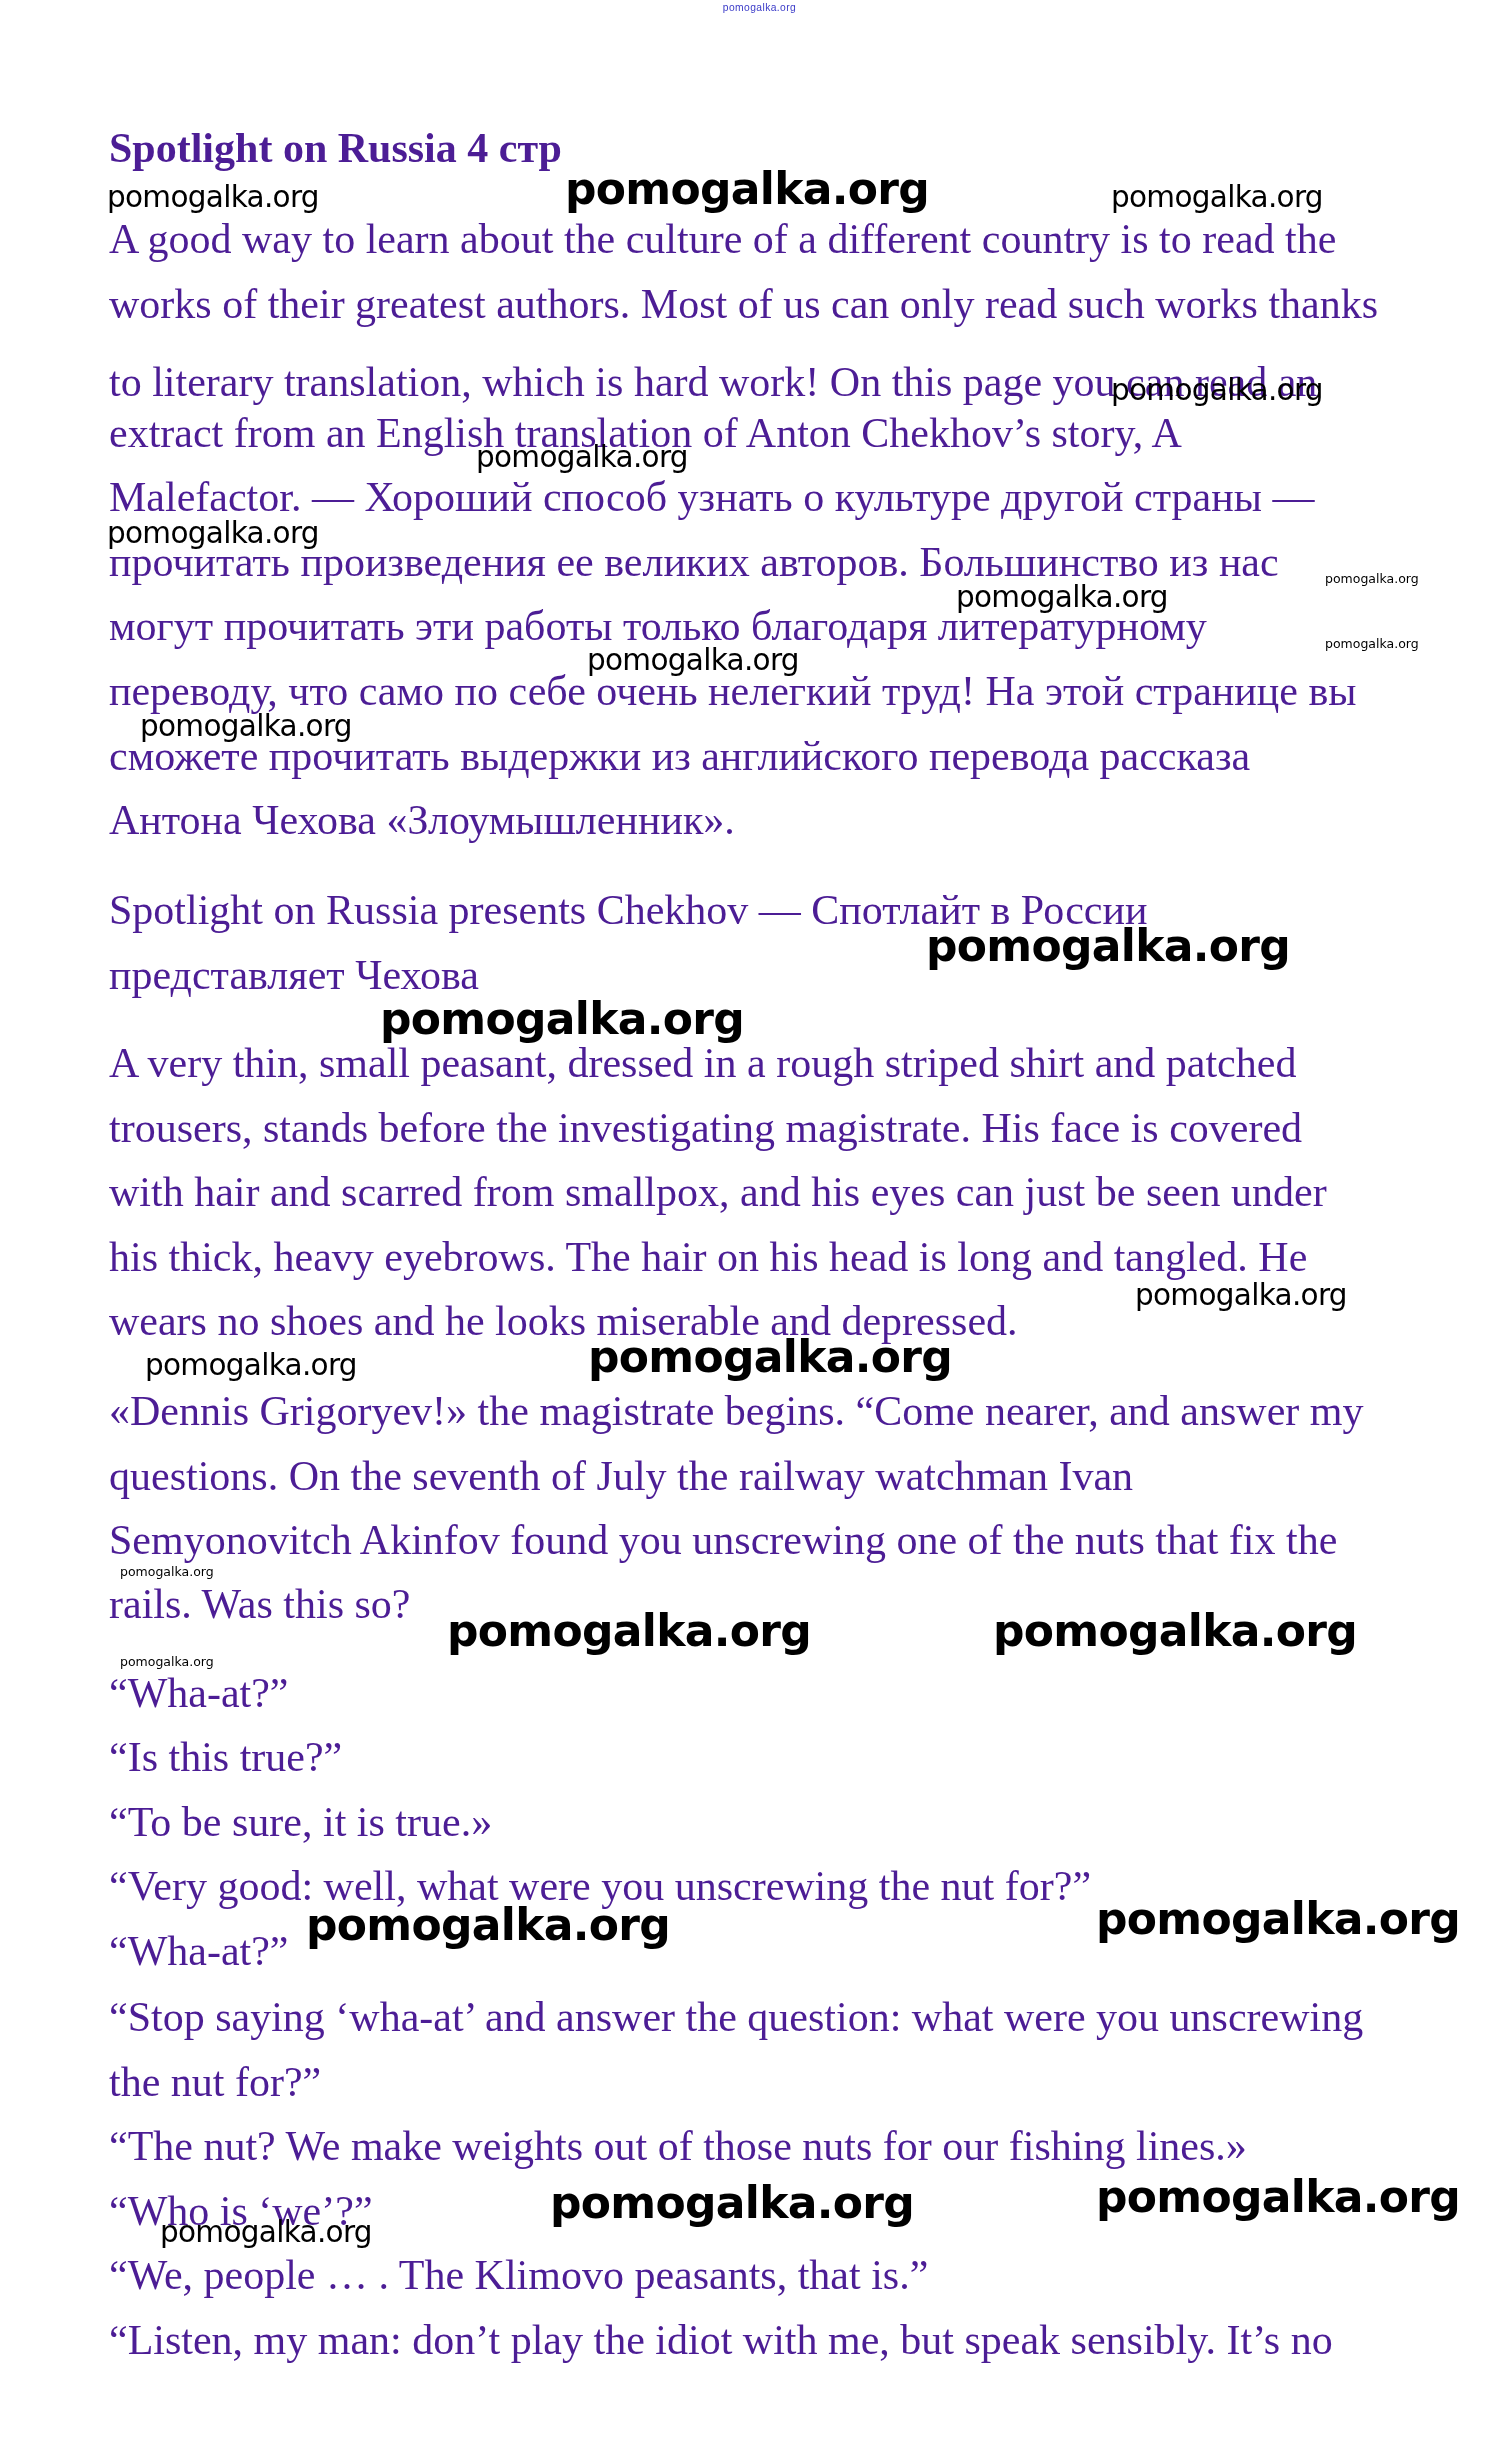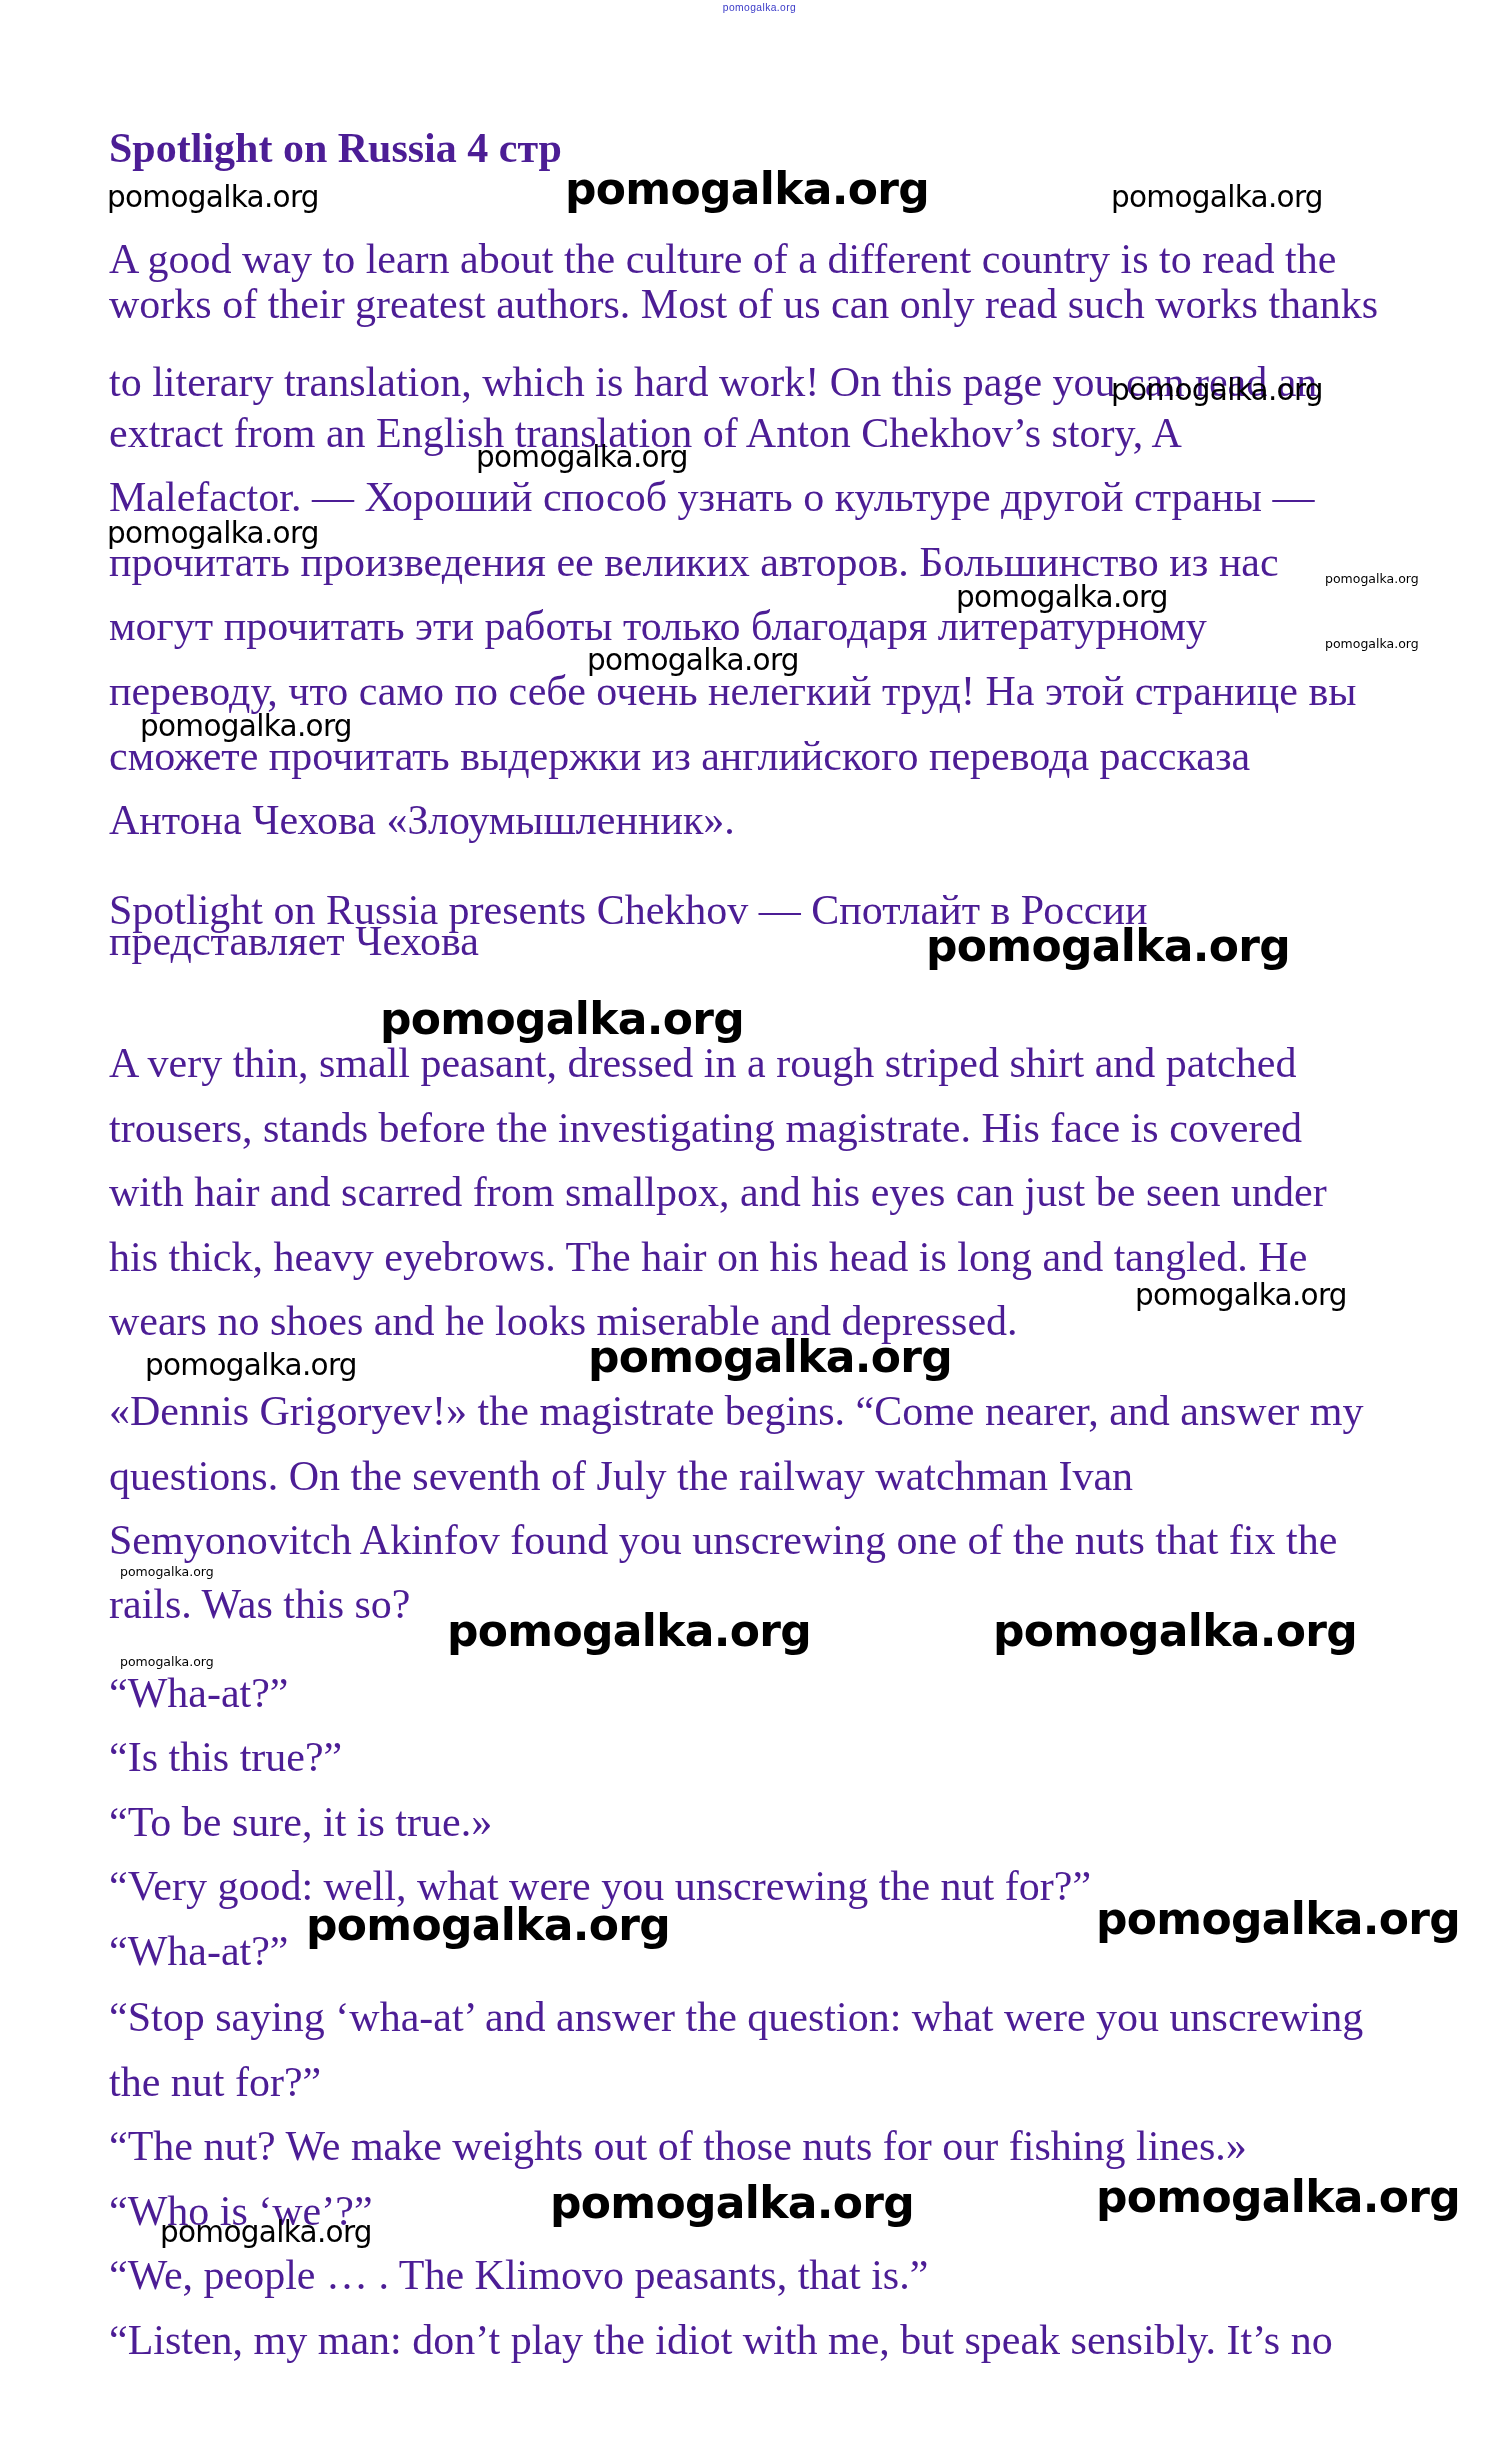--- a/index.html
+++ b/index.html
@@ -23,33 +23,33 @@
   .wm.md { font-size: 29.5px; letter-spacing: -0.7px; }
   .wm.sm { font-size: 12.5px; }
 </style>
 </head>
 <body>
 
 <a class="top-link" href="#">pomogalka.org</a>
 
 <div class="line title" style="top:127px;">Spotlight on Russia 4 стр</div>
 
-<div class="line" style="top:218px;margin-top:20px;">A good way to learn about the culture of a different country is to read the</div>
+<div class="line" style="top:218px;">A good way to learn about the culture of a different country is to read the</div>
 <div class="line" style="top:283px;">works of their greatest authors. Most of us can only read such works thanks</div>
 <div class="line" style="top:361px;">to literary translation, which is hard work! On this page you can read an</div>
 <div class="line" style="top:412px;">extract from an English translation of Anton Chekhov’s story, A</div>
 <div class="line" style="top:476px;">Malefactor. — Хороший способ узнать о культуре другой страны —</div>
 <div class="line" style="top:541px;">прочитать произведения ее великих авторов. Большинство из нас</div>
 <div class="line" style="top:605px;">могут прочитать эти работы только благодаря литературному</div>
 <div class="line" style="top:670px;text-align:center;">переводу, что само по себе очень нелегкий труд! На этой странице вы</div>
 <div class="line" style="top:735px;">сможете прочитать выдержки из английского перевода рассказа</div>
 <div class="line" style="top:799px;">Антона Чехова «Злоумышленник».</div>
 
 <div class="line" style="top:889px;">Spotlight on Russia presents Chekhov — Спотлайт в России</div>
-<div class="line" style="top:920px;">представляет Чехова</div>
+<div class="line" style="top:954px;">представляет Чехова</div>
 
 <div class="line" style="top:1042px;">A very thin, small peasant, dressed in a rough striped shirt and patched</div>
 <div class="line" style="top:1107px;">trousers, stands before the investigating magistrate. His face is covered</div>
 <div class="line" style="top:1171px;">with hair and scarred from smallpox, and his eyes can just be seen under</div>
 <div class="line" style="top:1236px;">his thick, heavy eyebrows. The hair on his head is long and tangled. He</div>
 <div class="line" style="top:1300px;">wears no shoes and he looks miserable and depressed.</div>
 <div class="line" style="top:1390px;">«Dennis Grigoryev!» the magistrate begins. “Come nearer, and answer my</div>
 <div class="line" style="top:1455px;">questions. On the seventh of July the railway watchman Ivan</div>
 <div class="line" style="top:1519px;">Semyonovitch Akinfov found you unscrewing one of the nuts that fix the</div>
 <div class="line" style="top:1583px;">rails. Was this so?</div>

